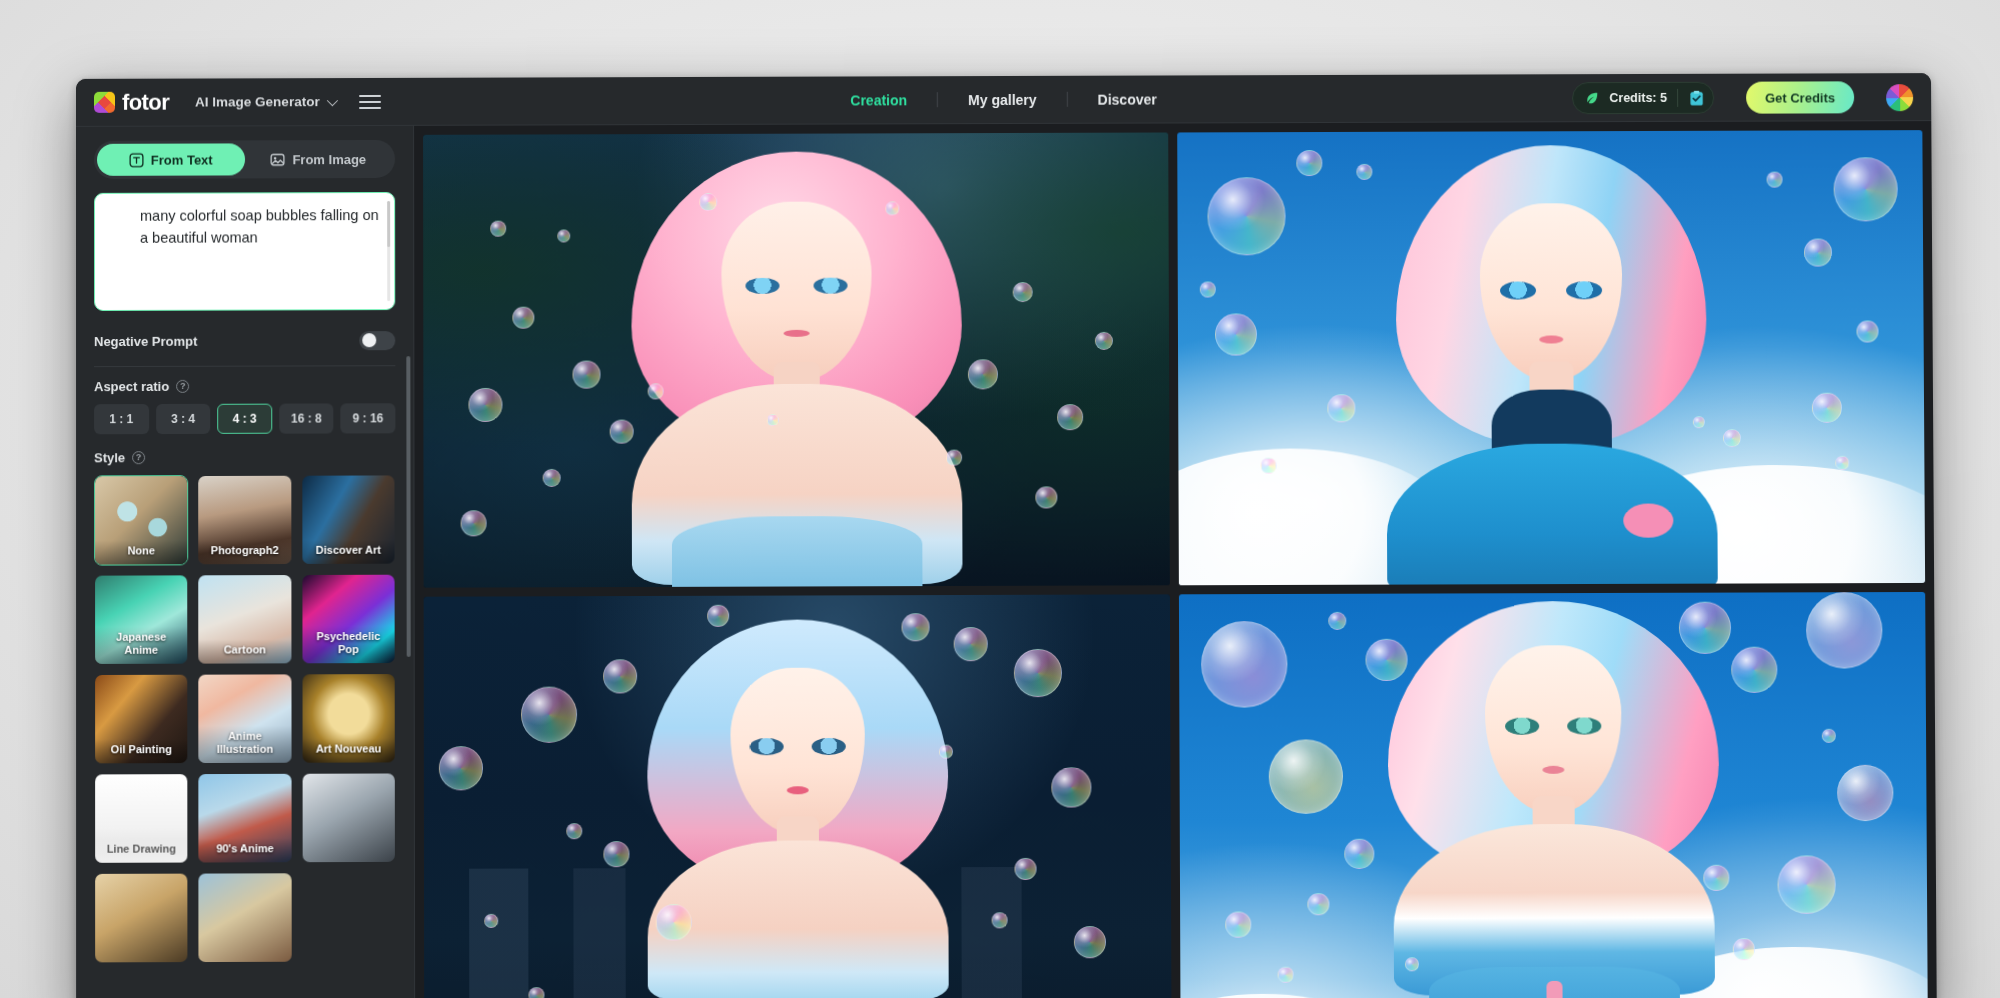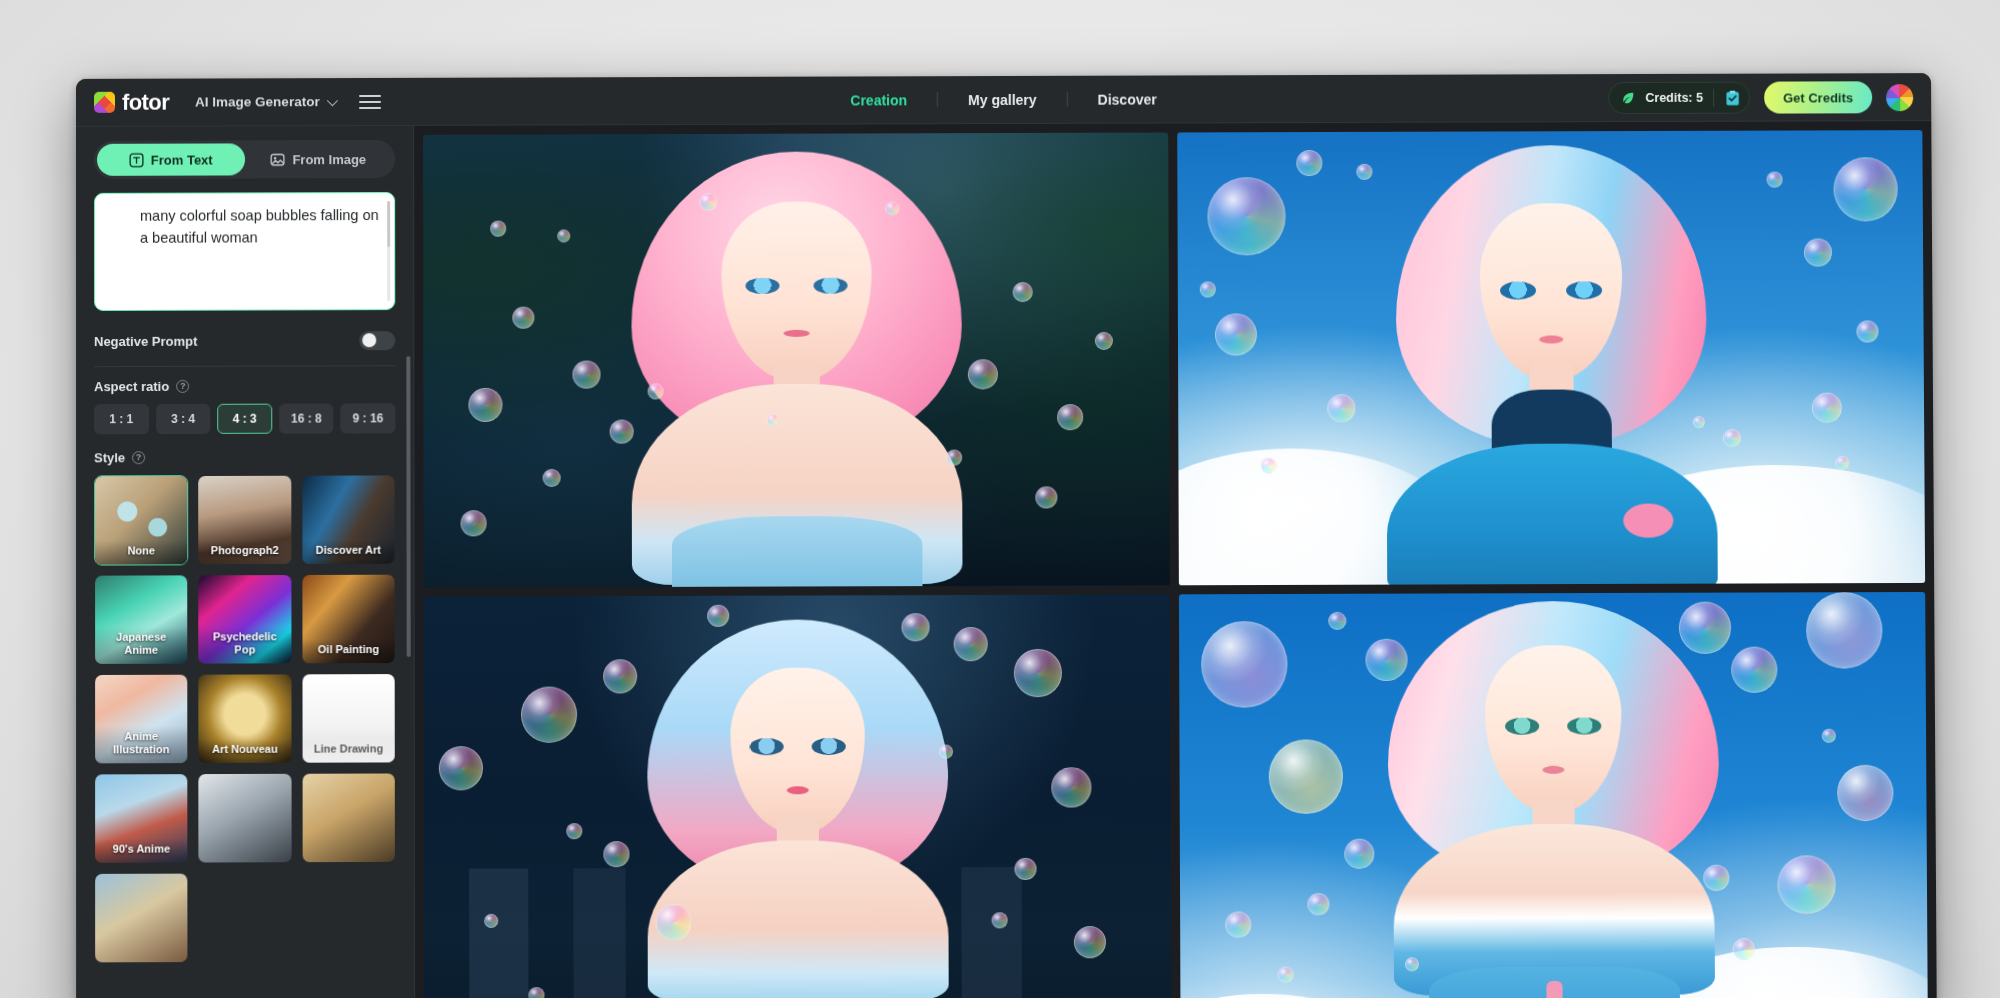--- a/index.html
+++ b/index.html
@@ -74,21 +74,21 @@
   }
   #topnav .nav-item {
     color: #e7eaec; font-size: 14px; font-weight: 700;
     padding: 0 30px; cursor: pointer; white-space: nowrap;
   }
   #topnav .nav-item.active { color: #2fe0a0; }
   .nav-sep { width: 1px; height: 15px; background: #41464b; }
 
   .tb-right {
     position: absolute; right: 18px; top: 0; height: 48px;
-    display: flex; align-items: center; gap: 14px;
+    display: flex; align-items: center; gap: 32px;
   }
   #credits-pill {
     display: flex; align-items: center; gap: 10px;
     background: #1c2a23; border: 1px solid #2c3d33;
     border-radius: 17px; height: 32px; padding: 0 8px 0 12px;
     cursor: pointer;
   }
   .leaf-icon { width: 14px; height: 14px; flex: none; }
   #credits-label { color: #eef3f0; font-size: 12.5px; font-weight: 700; white-space: nowrap; }
   .pill-div { width: 1px; height: 18px; background: #33463a; }
@@ -418,20 +418,24 @@
           </div>
           <div class="style-card">
             <div class="style-thumb th-concept"></div>
             <div class="style-name">Discover Art</div>
           </div>
 
           <div class="style-card">
             <div class="style-thumb th-janime"></div>
             <div class="style-name">Japanese Anime</div>
           </div>
+          <div class="style-card">
+            <div class="style-thumb th-cartoon"></div>
+            <div class="style-name">Cartoon</div>
+          </div>
 
           <div class="style-card">
             <div class="style-thumb th-psych"></div>
             <div class="style-name">Psychedelic Pop</div>
           </div>
           <div class="style-card">
             <div class="style-thumb th-oil"></div>
             <div class="style-name">Oil Painting</div>
           </div>
           <div class="style-card">

